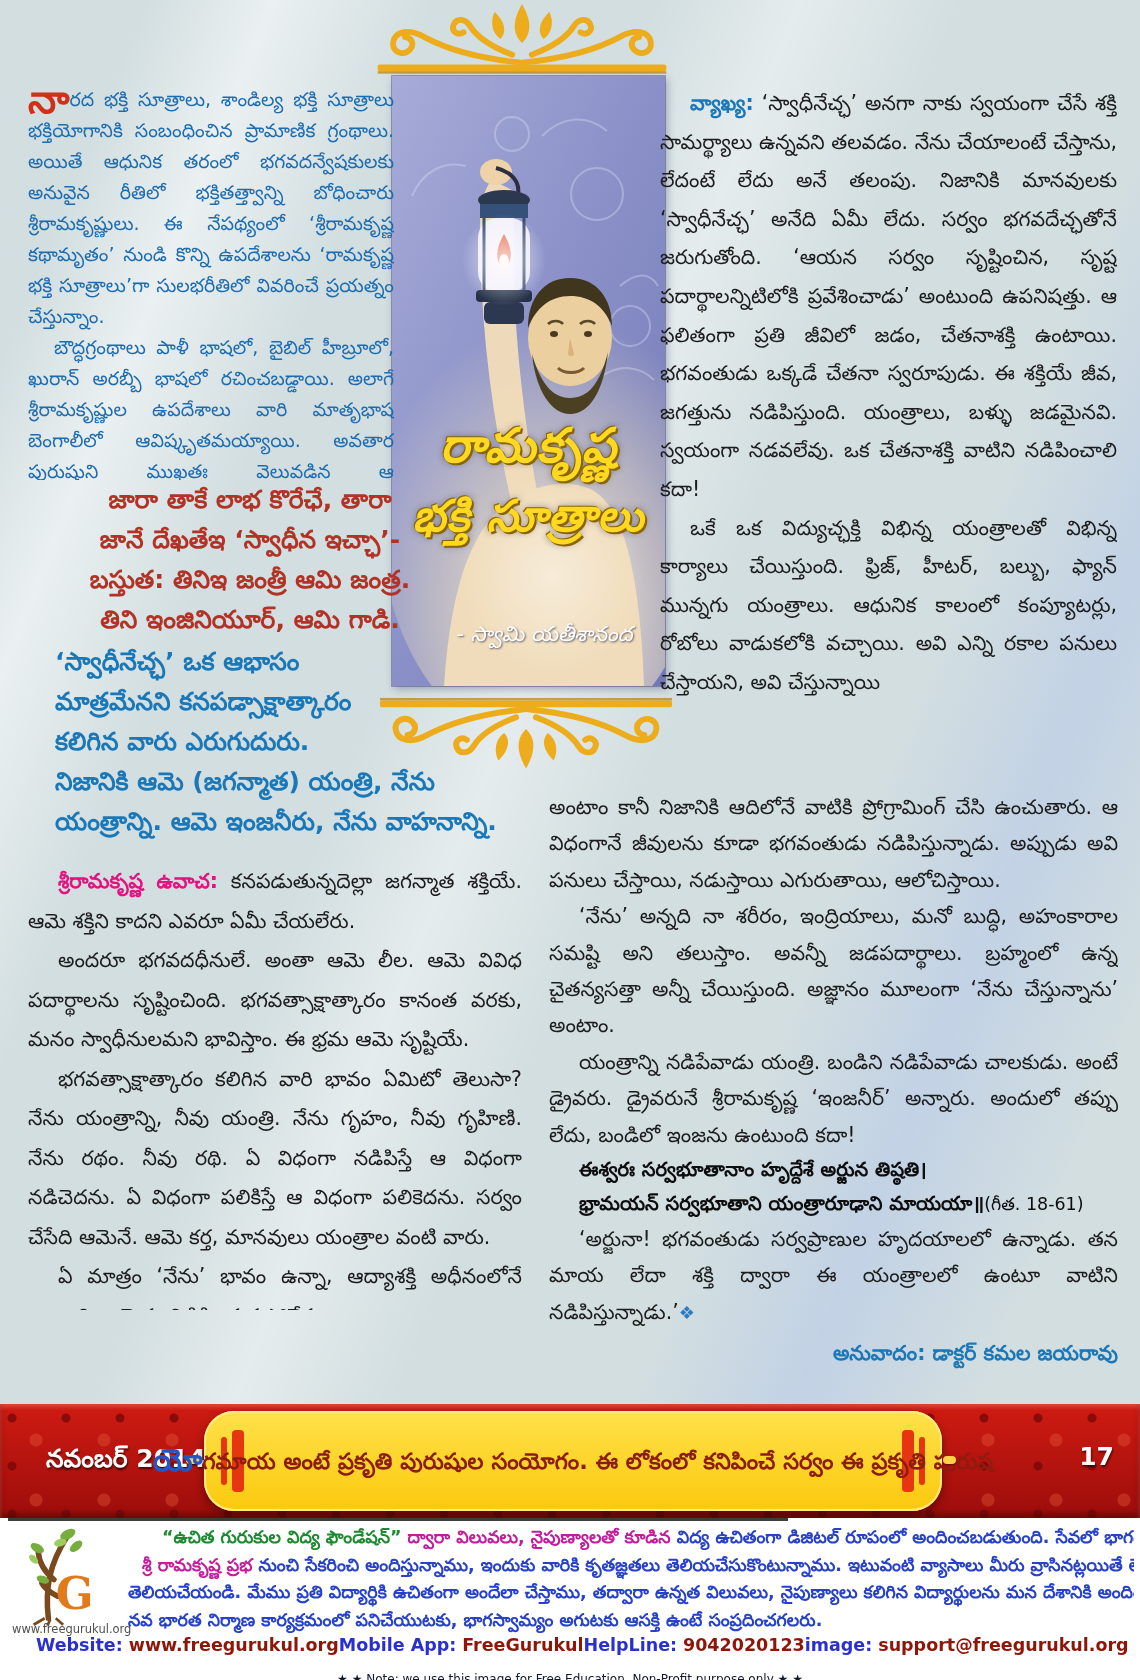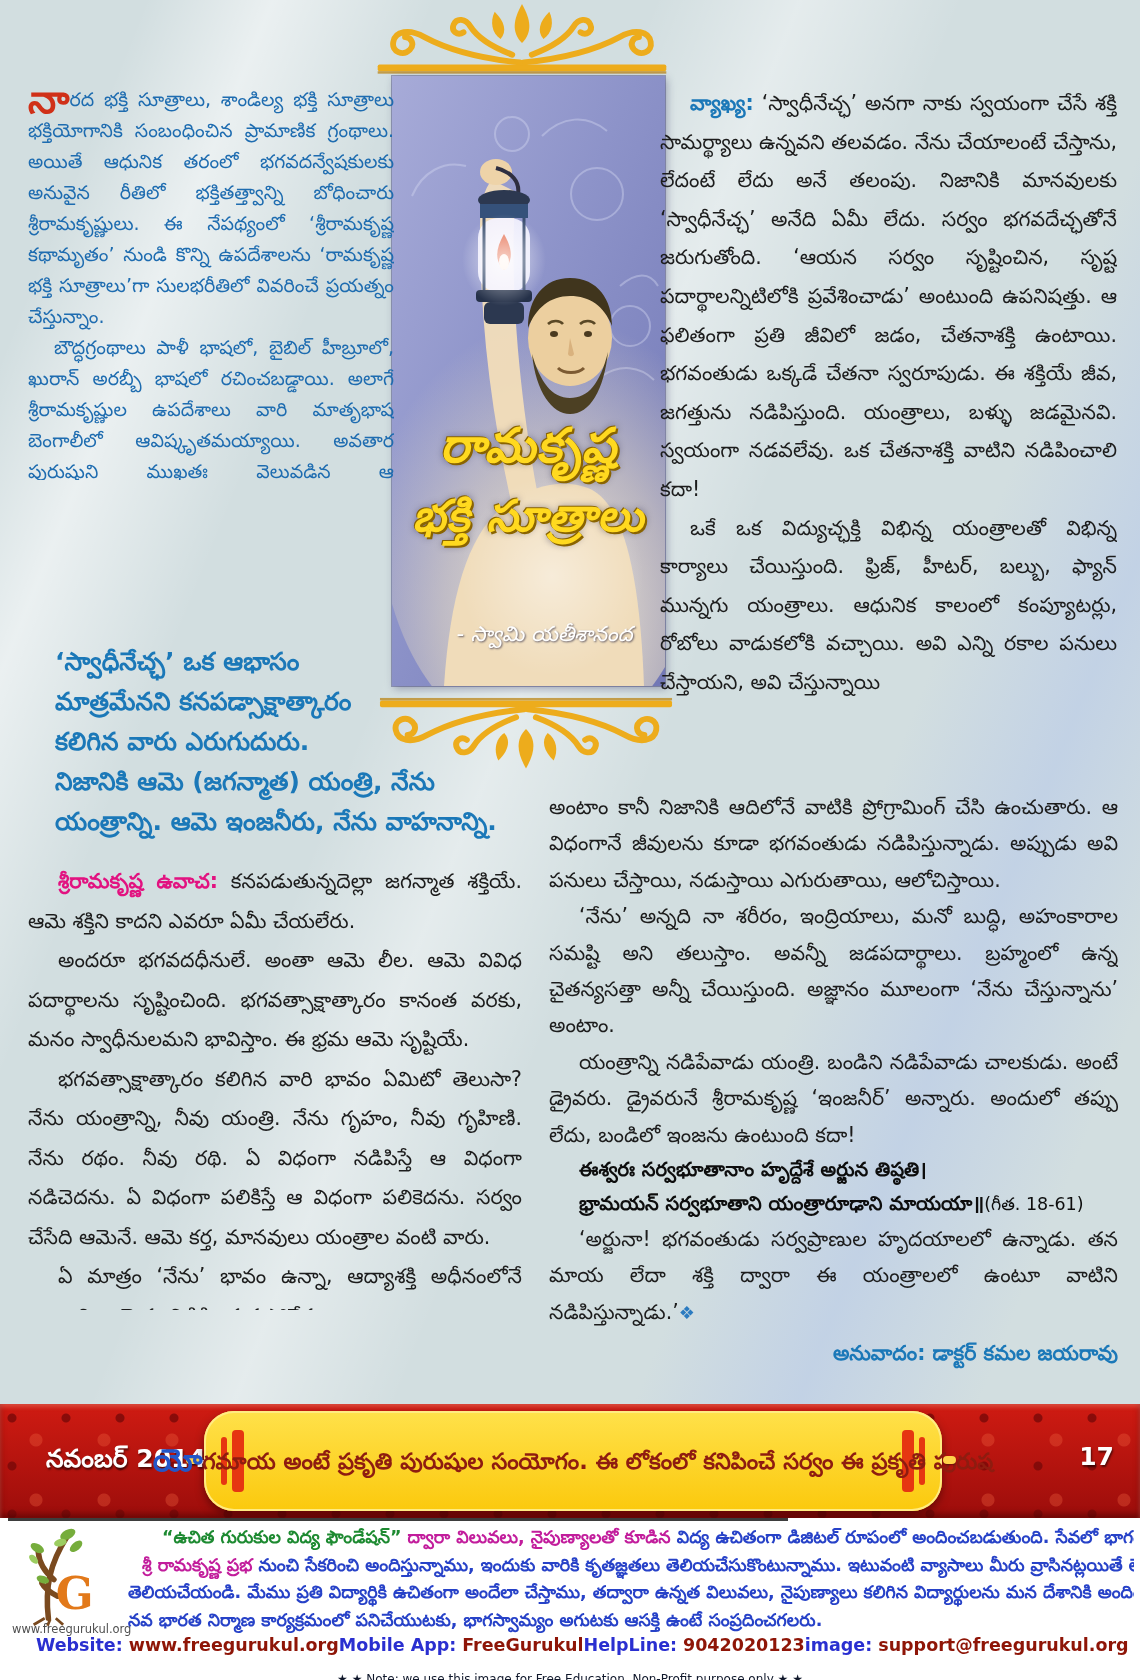--- a/index.html
+++ b/index.html
@@ -197,20 +197,26 @@
       <path d="M122,10 C132,20 135,30 128,38 C119,32 117,20 122,10 Z" fill="#edac1c"></path>
       <path d="M178,10 C168,20 165,30 172,38 C181,32 183,20 178,10 Z" fill="#edac1c"></path>
     </g>
   </svg>
 
   <div class="tblock col-left-top">
     <p><span class="dropcap">నా</span><span>రద భక్తి సూత్రాలు, శాండిల్య భక్తి సూత్రాలు భక్తియోగానికి సంబంధించిన ప్రామాణిక గ్రంథాలు. అయితే ఆధునిక తరంలో భగవదన్వేషకులకు అనువైన రీతిలో భక్తితత్త్వాన్ని బోధించారు శ్రీరామకృష్ణులు. ఈ నేపథ్యంలో ‘శ్రీరామకృష్ణ కథామృతం’ నుండి కొన్ని ఉపదేశాలను ‘రామకృష్ణ భక్తి సూత్రాలు’గా సులభరీతిలో వివరించే ప్రయత్నం చేస్తున్నాం.</span></p>
     <p class="para2">బౌద్ధగ్రంథాలు పాళీ భాషలో, బైబిల్ హీబ్రూలో, ఖురాన్ అరబ్బీ భాషలో రచించబడ్డాయి. అలాగే శ్రీరామకృష్ణుల ఉపదేశాలు వారి మాతృభాష బెంగాలీలో ఆవిష్కృతమయ్యాయి. అవతార పురుషుని ముఖతః వెలువడిన ఆ అమృతోపదేశాలను యథాతథంగా ఉట్టంకిస్తూ వ్యాఖ్యానిస్తున్నాం. మహాశక్తిమంతమైన ఆ బోధనలను మననం చేసుకుంటూ కృతార్థులమవుదాం.</p>
   </div>
 
+  <div class="tblock verse-red">
+    <div>జారా తాకే లాభ కొరేఛే, తారా</div>
+    <div>జానే దేఖతేఇ ‘స్వాధీన ఇచ్ఛా’-</div>
+    <div>బస్తుత: తినిఇ జంత్రీ ఆమి జంత్ర.</div>
+    <div>తిని ఇంజినియూర్, ఆమి గాడి.</div>
+  </div>
 
   <div class="tblock highlight-blue">
     <div>‘స్వాధీనేచ్ఛ’ ఒక ఆభాసం</div>
     <div>మాత్రమేనని కనపడ్సాక్షాత్కారం</div>
     <div>కలిగిన వారు ఎరుగుదురు.</div>
     <div>నిజానికి ఆమె (జగన్మాత) యంత్రి, నేను</div>
     <div>యంత్రాన్ని. ఆమె ఇంజనీరు, నేను వాహనాన్ని.</div>
   </div>
 
   <div class="tblock col-left-bottom">

